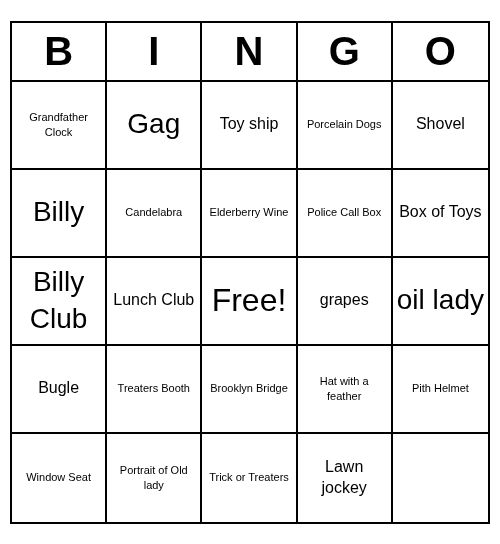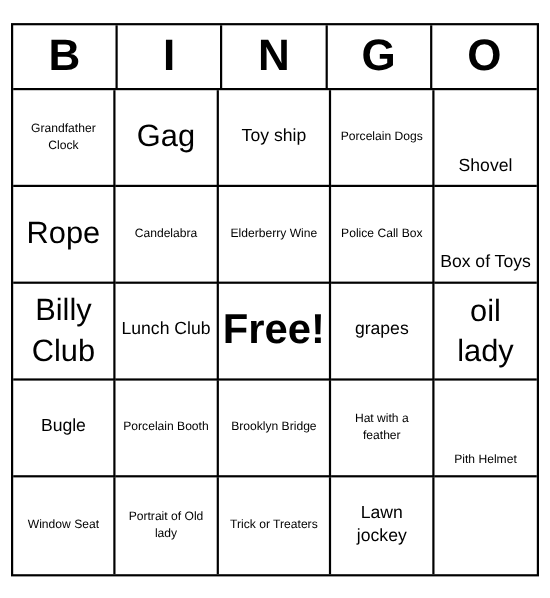--- a/index.html
+++ b/index.html
@@ -41,39 +41,38 @@
       border-bottom: 2px solid #000;
       display: flex;
       justify-content: center;
       align-items: center;
       text-align: center;
       min-height: 88px;
       padding: 6px 4px;
     }
     .bingo-cell:nth-child(5n) {
       border-right: none;
-      align-items: flex-end;
     }
     .bingo-cell:nth-child(n+21) {
       border-bottom: none;
     }
     .cell-text {
       font-size: 13px;
       line-height: 1.3;
     }
     .cell-text.large {
       font-size: 28px;
       font-weight: normal;
     }
     .cell-text.medium {
       font-size: 16px;
     }
     .cell-text.free {
-      font-size: 38px;
-      font-weight: bold;
+      font-size: 32px;
+      font-weight: normal;
     }
     .cell-text.small {
       font-size: 11px;
     }
   </style>
 </head>
 <body>
 
 <div class="bingo-card">
   <div class="bingo-header">
@@ -93,21 +92,21 @@
       <div class="bingo-cell">
         <span class="cell-text medium">Toy ship</span>
       </div>
       <div class="bingo-cell">
         <span class="cell-text small">Porcelain Dogs</span>
       </div>
       <div class="bingo-cell">
         <span class="cell-text medium">Shovel</span>
       </div>
       <div class="bingo-cell">
-        <span class="cell-text large">Rope</span>
+        <span class="cell-text large">Billy</span>
       </div>
       <div class="bingo-cell">
         <span class="cell-text small">Candelabra</span>
       </div>
       <div class="bingo-cell">
         <span class="cell-text small">Elderberry Wine</span>
       </div>
       <div class="bingo-cell">
         <span class="cell-text small">Police Call Box</span>
       </div>
@@ -126,21 +125,21 @@
       <div class="bingo-cell">
         <span class="cell-text medium">grapes</span>
       </div>
       <div class="bingo-cell">
         <span class="cell-text large">oil lady</span>
       </div>
       <div class="bingo-cell">
         <span class="cell-text medium">Bugle</span>
       </div>
       <div class="bingo-cell">
-        <span class="cell-text small">Porcelain Booth</span>
+        <span class="cell-text small">Treaters Booth</span>
       </div>
       <div class="bingo-cell">
         <span class="cell-text small">Brooklyn Bridge</span>
       </div>
       <div class="bingo-cell">
         <span class="cell-text small">Hat with a feather</span>
       </div>
       <div class="bingo-cell">
         <span class="cell-text small">Pith Helmet</span>
       </div>

